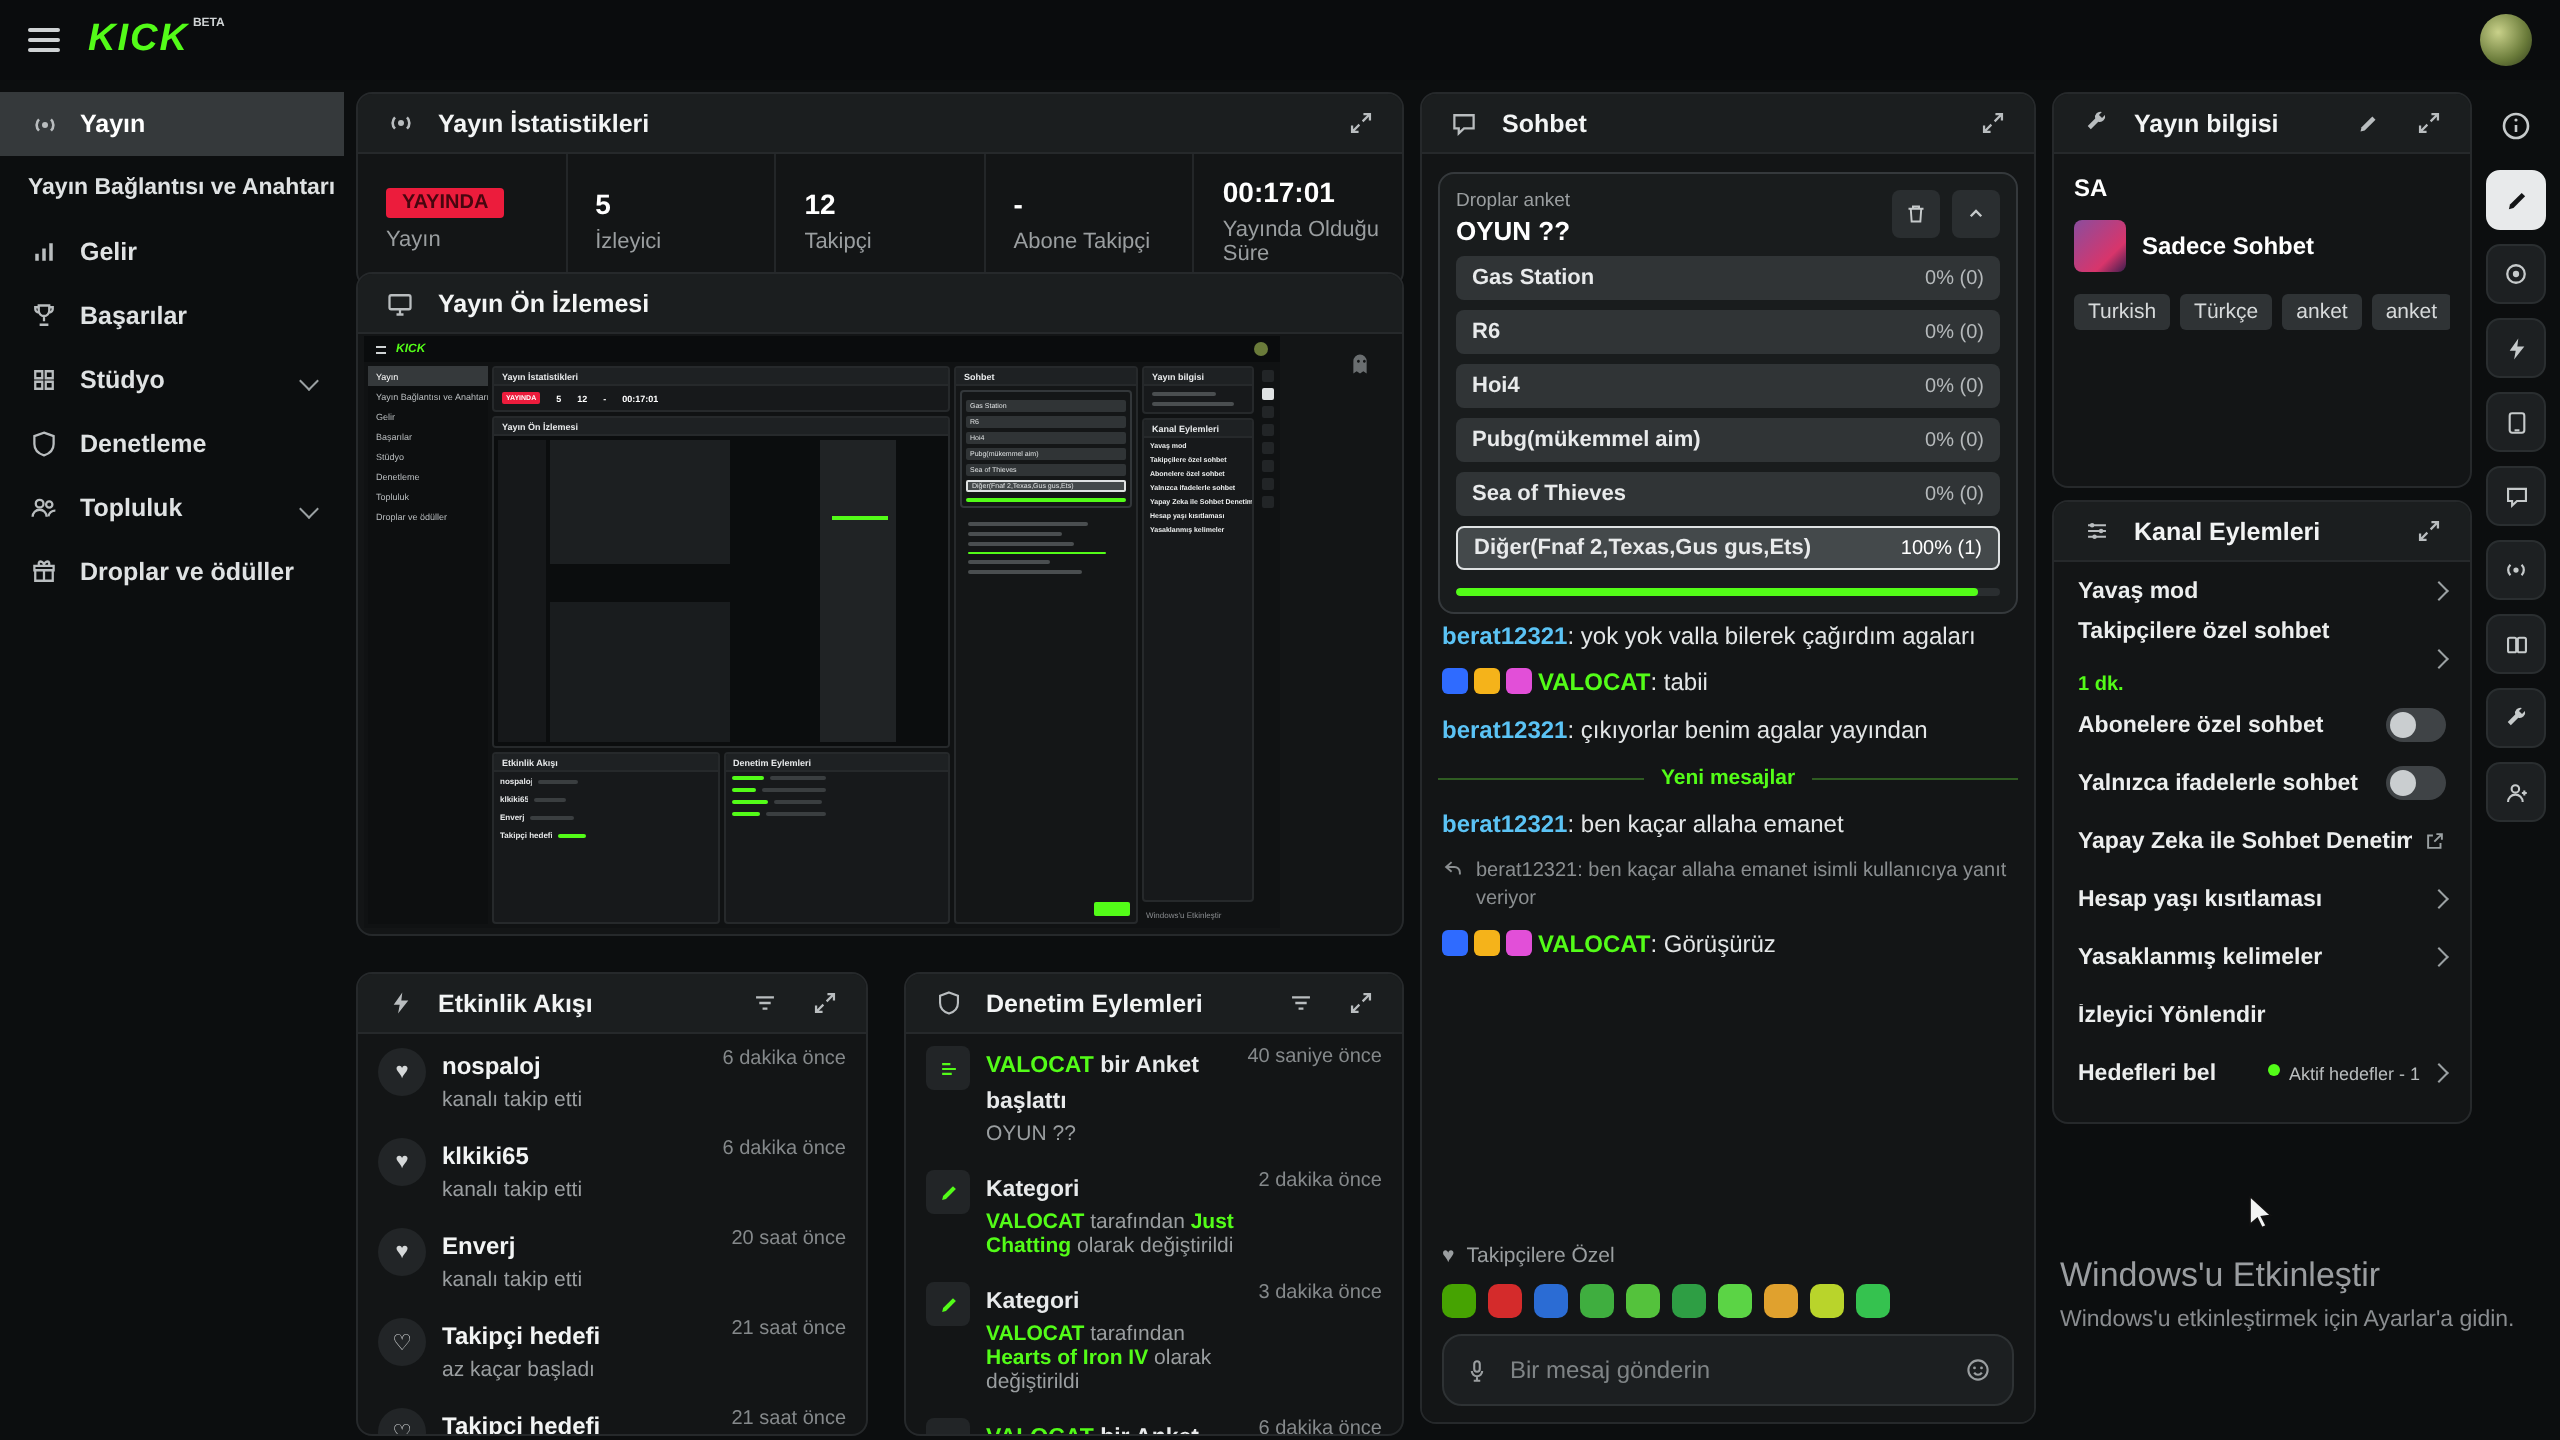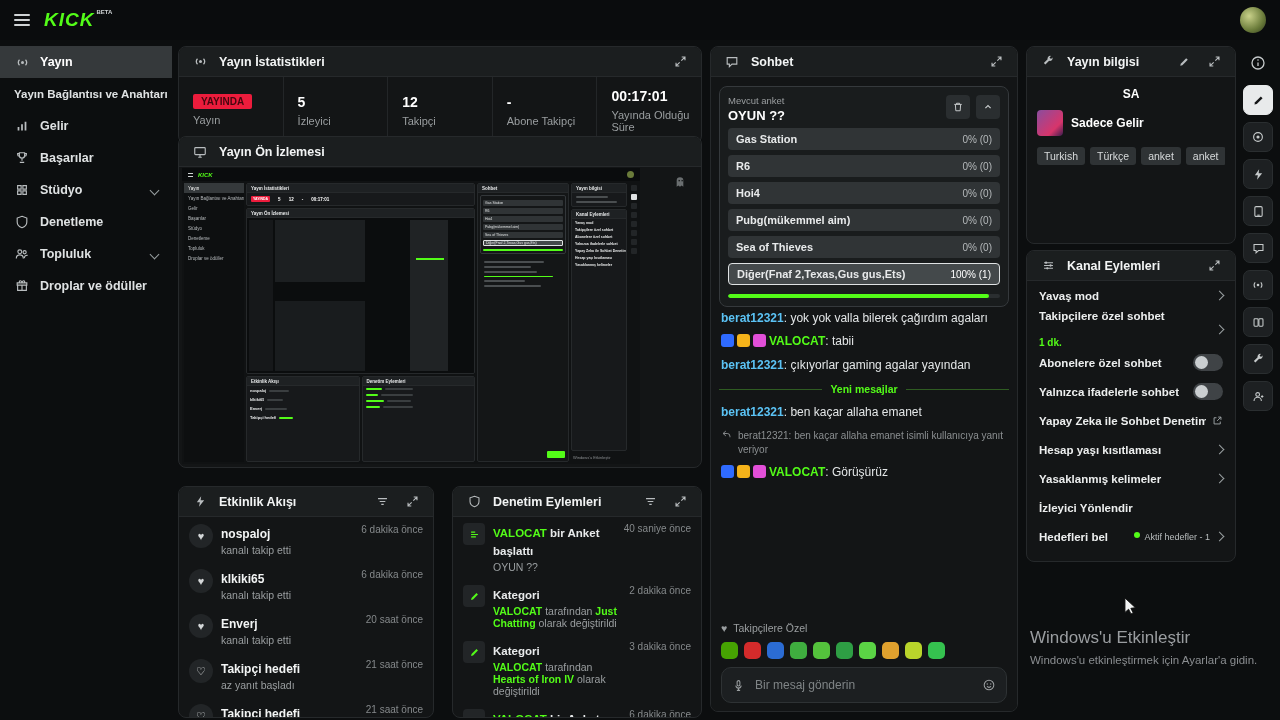--- a/index.html
+++ b/index.html
@@ -87,21 +87,21 @@
   .emotes{display:flex;gap:6px;margin:8px 0;}
   .emote{width:17px;height:17px;border-radius:5px;}
   .chat-input{display:flex;align-items:center;gap:8px;height:36px;border:1px solid #2e3234;background:#1c1f21;border-radius:10px;padding:0 10px;}
   .chat-input input{flex:1;background:transparent;border:none;outline:none;color:#dfe2e3;font-size:12px;font-family:inherit;}
   .chat-input input::placeholder{color:#7f8486;}
   .chat-footer{display:flex;justify-content:flex-end;align-items:center;gap:12px;margin-top:8px;}
   .send-btn{background:#53fc18;color:#0a2103;font-weight:700;font-size:12px;padding:6px 14px;border-radius:4px;border:none;font-family:inherit;}
 
   
   .si-body{padding:10px;}
-  .si-title{font-size:12px;font-weight:700;color:#fff;text-align:center;}
+  .si-title{font-size:12px;font-weight:700;color:#fff;}
   .si-row{display:flex;gap:8px;align-items:center;margin-top:9px;}
   .si-avatar{width:26px;height:26px;border-radius:4px;background:linear-gradient(135deg,#8a4d9e,#d8356b 70%,#3a1d4e);flex:none;}
   .si-cat{font-size:12px;font-weight:700;color:#fff;}
   .tags{display:flex;gap:5px;margin-top:11px;white-space:nowrap;overflow:hidden;}
   .tag{background:#2f3335;border-radius:3px;padding:3px 7px;font-size:10.5px;color:#d7dadb;flex:none;}
 
   
   .ca-item{display:flex;align-items:center;padding:0 12px;min-height:29px;gap:6px;}
   .ca-label{font-size:11.5px;font-weight:600;color:#eceeee;flex:1;white-space:nowrap;overflow:hidden;}
   .ca-sub{font-size:10px;color:#53fc18;margin-top:2px;font-weight:600;}
@@ -469,21 +469,21 @@
       <span class="act-main"><span class="act-name">klkiki65</span><div class="act-desc">kanalı takip etti</div></span>
       <span class="act-time">6 dakika önce</span>
     </div>
     <div class="act-row">
       <span class="act-ic">♥</span>
       <span class="act-main"><span class="act-name">Enverj</span><div class="act-desc">kanalı takip etti</div></span>
       <span class="act-time">20 saat önce</span>
     </div>
     <div class="act-row">
       <span class="act-ic">♡</span>
-      <span class="act-main"><span class="act-name">Takipçi hedefi</span><div class="act-desc">az yanıt başladı</div><span class="bar"><i></i></span></span>
+      <span class="act-main"><span class="act-name">Takipçi hedefi</span><div class="act-desc">az kaçar başladı</div><span class="bar"><i></i></span></span>
       <span class="act-time">21 saat önce</span>
     </div>
     <div class="act-row">
       <span class="act-ic">♡</span>
       <span class="act-main"><span class="act-name">Takipçi hedefi</span><span class="bar done"><i></i></span></span>
       <span class="act-time">21 saat önce</span>
     </div>
 
   </div>
 
@@ -559,21 +559,21 @@
           <svg width="13" height="13" viewBox="0 0 16 16" fill="none" stroke="currentColor" stroke-width="1.4">
             <path d="M9.5 2.5h4v4M13.5 2.5L9 7M6.5 13.5h-4v-4M2.5 13.5L7 9"></path>
           </svg>
         </span>
     </div>
 
     <div class="chat-scroll">
       <div class="poll">
         <div class="poll-h">
           <div class="poll-hl">
-            <div class="poll-lab">Mevcut anket</div>
+            <div class="poll-lab">Droplar anket</div>
             <div class="poll-q">OYUN ??</div>
           </div>
           <span class="poll-btn">
               <svg width="12" height="12" viewBox="0 0 16 16" fill="none" stroke="currentColor" stroke-width="1.3">
                 <path d="M3 4.5h10M6 4.5V3h4v1.5M4.5 4.5l.6 8.5h5.8l.6-8.5"></path>
               </svg>
             </span>
           <span class="poll-btn">
               <svg width="12" height="12" viewBox="0 0 16 16" fill="none" stroke="currentColor" stroke-width="1.6">
                 <path d="M4.5 9.5L8 6l3.5 3.5"></path>
@@ -604,21 +604,21 @@
             <span>Diğer(Fnaf 2,Texas,Gus gus,Ets)</span>
             <span class="r">100% (1)</span>
           </div>
         <div class="ptimer">
             <i></i>
           </div>
       </div>
 
       <div class="msg"><span class="un un-b">berat12321</span><span>: </span><span>yok yok valla bilerek çağırdım agaları</span></div>
       <div class="msg"><i class="badge" style="background:#2f6bff;"></i><i class="badge" style="background:#f5b31a;"></i><i class="badge" style="background:#e24fd8;"></i><span class="un un-g">VALOCAT</span><span>: </span><span>tabii</span></div>
-      <div class="msg"><span class="un un-b">berat12321</span><span>: </span><span>çıkıyorlar gaming agalar yayından</span></div>
+      <div class="msg"><span class="un un-b">berat12321</span><span>: </span><span>çıkıyorlar benim agalar yayından</span></div>
 
       <div class="newmsg">
           <span>Yeni mesajlar</span>
         </div>
 
       <div class="msg"><span class="un un-b">berat12321</span><span>: </span><span>ben kaçar allaha emanet</span></div>
 
       <div class="reply">
         <span>
             <svg width="11" height="11" viewBox="0 0 16 16" fill="none" stroke="currentColor" stroke-width="1.4">
@@ -685,21 +685,21 @@
       <span class="hdr-ic">
           <svg width="13" height="13" viewBox="0 0 16 16" fill="none" stroke="currentColor" stroke-width="1.4">
             <path d="M9.5 2.5h4v4M13.5 2.5L9 7M6.5 13.5h-4v-4M2.5 13.5L7 9"></path>
           </svg>
         </span>
     </div>
     <div class="si-body">
       <div class="si-title">SA</div>
       <div class="si-row">
         <span class="si-avatar"></span>
-        <span class="si-cat">Sadece Gelir</span>
+        <span class="si-cat">Sadece Sohbet</span>
       </div>
       <div class="tags">
         <span class="tag">Turkish</span>
         <span class="tag">Türkçe</span>
         <span class="tag">anket</span>
         <span class="tag">anket</span>
       </div>
     </div>
   </div>
 

